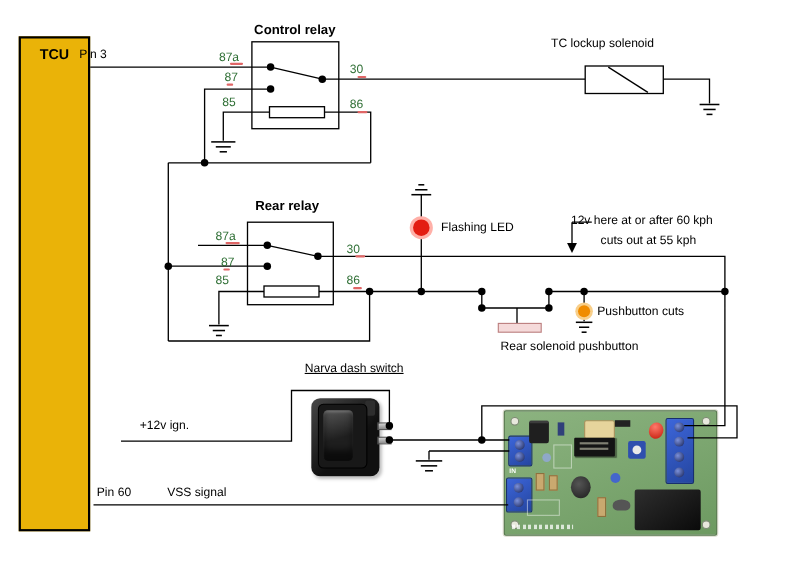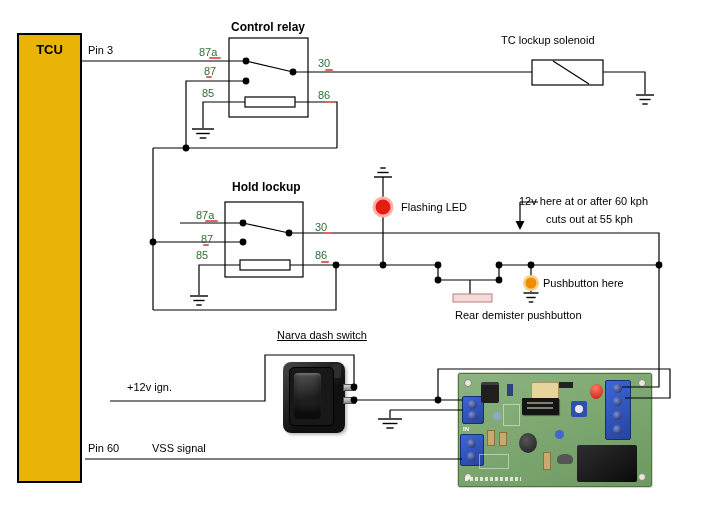--- a/index.html
+++ b/index.html
@@ -180,48 +180,48 @@
         <line x1="382.56" x2="397.44" y1="423.5" y2="423.5"></line>
         <line x1="386.4" x2="393.6" y1="428" y2="428"></line>
       </g>
       <g stroke="#000" stroke-width="1.4">
         <line x1="374" x2="392" y1="177" y2="177"></line>
         <line x1="377.42" x2="388.58" y1="172.5" y2="172.5"></line>
         <line x1="380.3" x2="385.7" y1="168" y2="168"></line>
       </g>
     </svg>
 
-  <div class="lbl" style="left:88px;top:44px;">Pin 3</div>
+  <div class="lbl" style="left:72px;top:44px;">Pin 3</div>
   <div class="lbl bold" style="left:231px;top:21px;">Control relay</div>
   <div class="pin" style="left:199px;top:46px;">87a</div>
   <div class="pin" style="left:204px;top:65px;">87</div>
   <div class="pin" style="left:202px;top:87px;">85</div>
   <div class="pin" style="left:318px;top:57px;">30</div>
   <div class="pin" style="left:318px;top:89px;">86</div>
   <div class="squig" style="left:209px;top:57px;width:12px;"></div>
   <div class="squig" style="left:206px;top:76px;width:6px;"></div>
   <div class="squig" style="left:325px;top:69px;width:8px;"></div>
   <div class="squig" style="left:325px;top:101px;width:9px;"></div>
 
   <div class="lbl" style="left:501px;top:34px;">TC lockup solenoid</div>
 
-  <div class="lbl bold" style="left:232px;top:181px;">Hold lockup</div>
+  <div class="lbl bold" style="left:232px;top:181px;">Rear relay</div>
   <div class="pin" style="left:196px;top:209px;">87a</div>
   <div class="pin" style="left:201px;top:233px;">87</div>
   <div class="pin" style="left:196px;top:249px;">85</div>
   <div class="pin" style="left:315px;top:221px;">30</div>
   <div class="pin" style="left:315px;top:249px;">86</div>
   <div class="squig" style="left:205px;top:220px;width:13px;"></div>
   <div class="squig" style="left:203px;top:244px;width:6px;"></div>
   <div class="squig" style="left:323px;top:232px;width:9px;"></div>
   <div class="squig" style="left:321px;top:261px;width:8px;"></div>
 
   <div class="lbl" style="left:401px;top:201px;">Flashing LED</div>
   <div class="lbl" style="left:519px;top:195px;">12v here at or after 60 kph</div>
   <div class="lbl" style="left:546px;top:213px;">cuts out at 55 kph</div>
-  <div class="lbl" style="left:543px;top:277px;">Pushbutton here</div>
-  <div class="lbl" style="left:455px;top:309px;">Rear demister pushbutton</div>
+  <div class="lbl" style="left:543px;top:277px;">Pushbutton cuts</div>
+  <div class="lbl" style="left:455px;top:309px;">Rear solenoid pushbutton</div>
   <div class="lbl" style="left:277px;top:329px;text-decoration:underline;">Narva dash switch</div>
   <div class="lbl" style="left:127px;top:381px;">+12v ign.</div>
   <div class="lbl" style="left:88px;top:442px;">Pin 60</div>
   <div class="lbl" style="left:152px;top:442px;">VSS signal</div>
 
 </div>
 
 </body></html>

